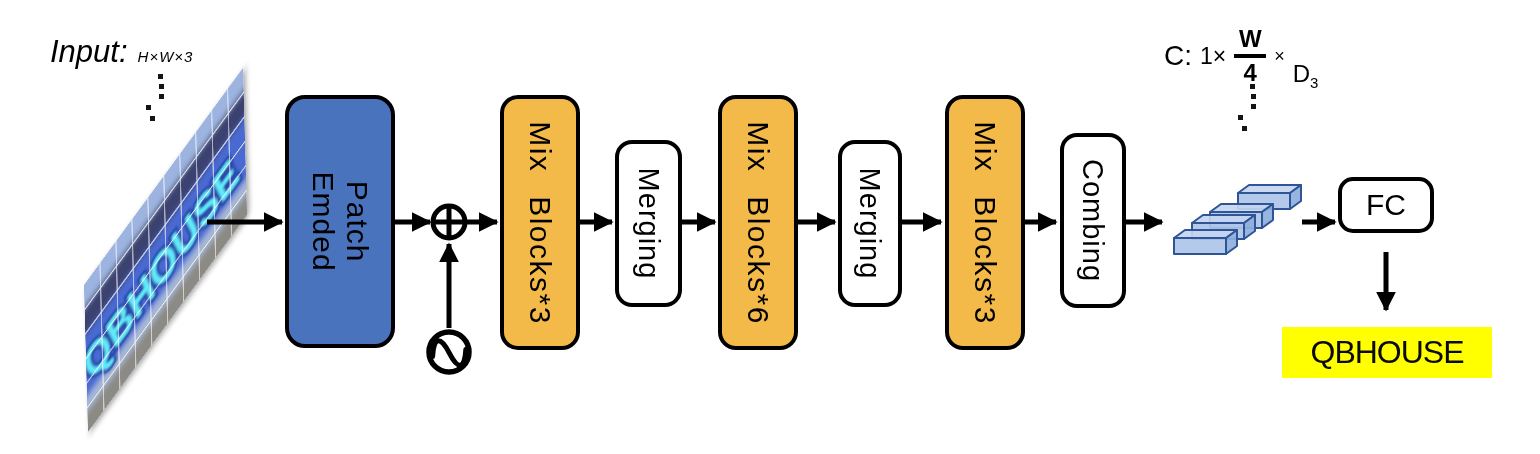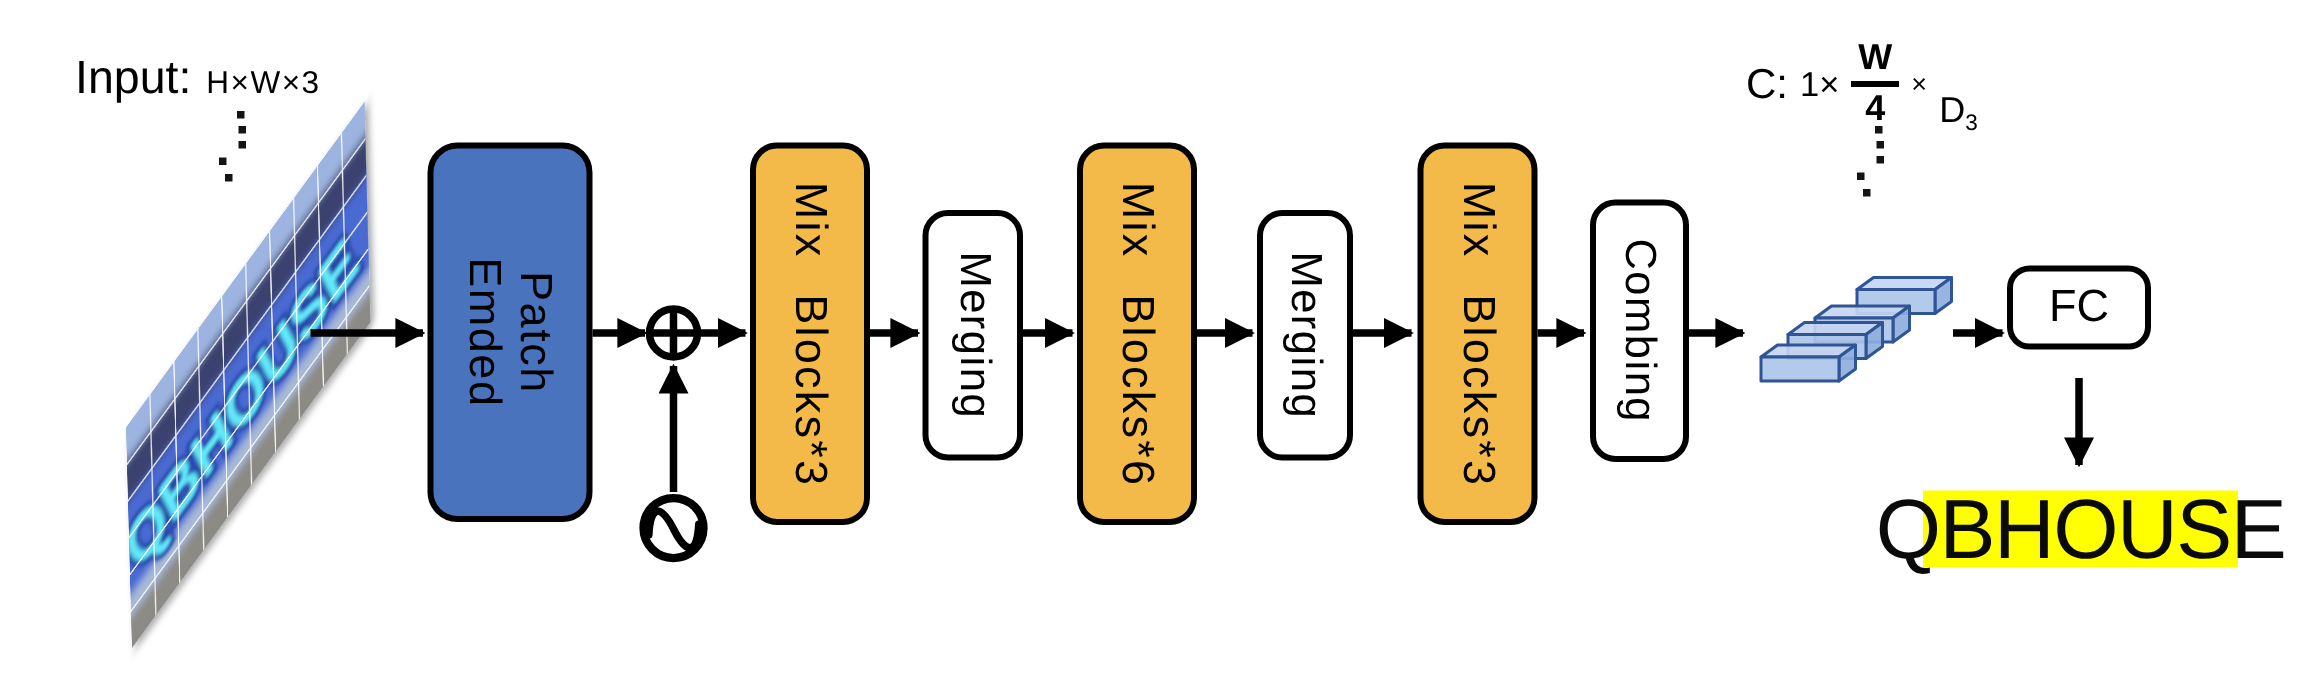--- a/index.html
+++ b/index.html
@@ -18,39 +18,39 @@
     transform:rotate(90deg);white-space:nowrap;font-size:30px;
     letter-spacing:1.5px;word-spacing:14px;color:#000;
   }
   .vlabel.small{font-size:29px;letter-spacing:1px;word-spacing:normal;}
   .vlabel2{
     transform:rotate(90deg);text-align:center;line-height:1.12;
     font-size:30px;letter-spacing:1px;white-space:nowrap;
   }
   .hlabel{font-size:30px;}
   
-  .caption{position:absolute;left:50px;top:34px;display:flex;align-items:baseline;gap:10px;}
+  .caption{position:absolute;left:50px;top:34px;display:flex;align-items:baseline;gap:10px;font-style:italic;}
   .caption .big{font-size:31px;}
-  .caption .dims{font-size:21px;letter-spacing:1px;}
+  .caption .dims{font-size:15px;letter-spacing:1px;}
   
   .formula{position:absolute;left:1164px;top:26px;height:60px;display:flex;align-items:center;gap:8px;}
   .formula .c{font-size:28px;}
   .formula .one{font-size:23px;}
   .frac{display:flex;flex-direction:column;align-items:center;line-height:1;font-weight:bold;}
   .frac .num{font-size:24px;padding:0 2px 3px 2px;}
   .frac .den{font-size:24px;padding-top:3px;}
   .frac .bar{width:32px;height:4px;background:#000;}
   .formula .times{font-size:18px;}
   .formula .dim{font-size:24px;margin-top:38px;}
   .formula .dim sub{font-size:15px;}
   
   .output-word{
     position:absolute;left:1282px;top:327px;width:210px;height:51px;
     background:#ffff00;display:flex;align-items:center;justify-content:center;
-    font-size:56px;letter-spacing:-1px;color:#0a0a0a;
+    font-size:32px;letter-spacing:-1px;color:#0a0a0a;
   }
   .fc-box{font-size:30px;}
   
   .dotgroup{position:absolute;width:20px;height:48px;}
   .dot{position:absolute;width:5px;height:5px;background:#141414;}
   .dot.d1{left:12px;top:0;}
   .dot.d2{left:13px;top:10px;}
   .dot.d3{left:13px;top:20px;}
   .dot.d4{left:0;top:31px;}
   .dot.d5{left:4px;top:42px;}

